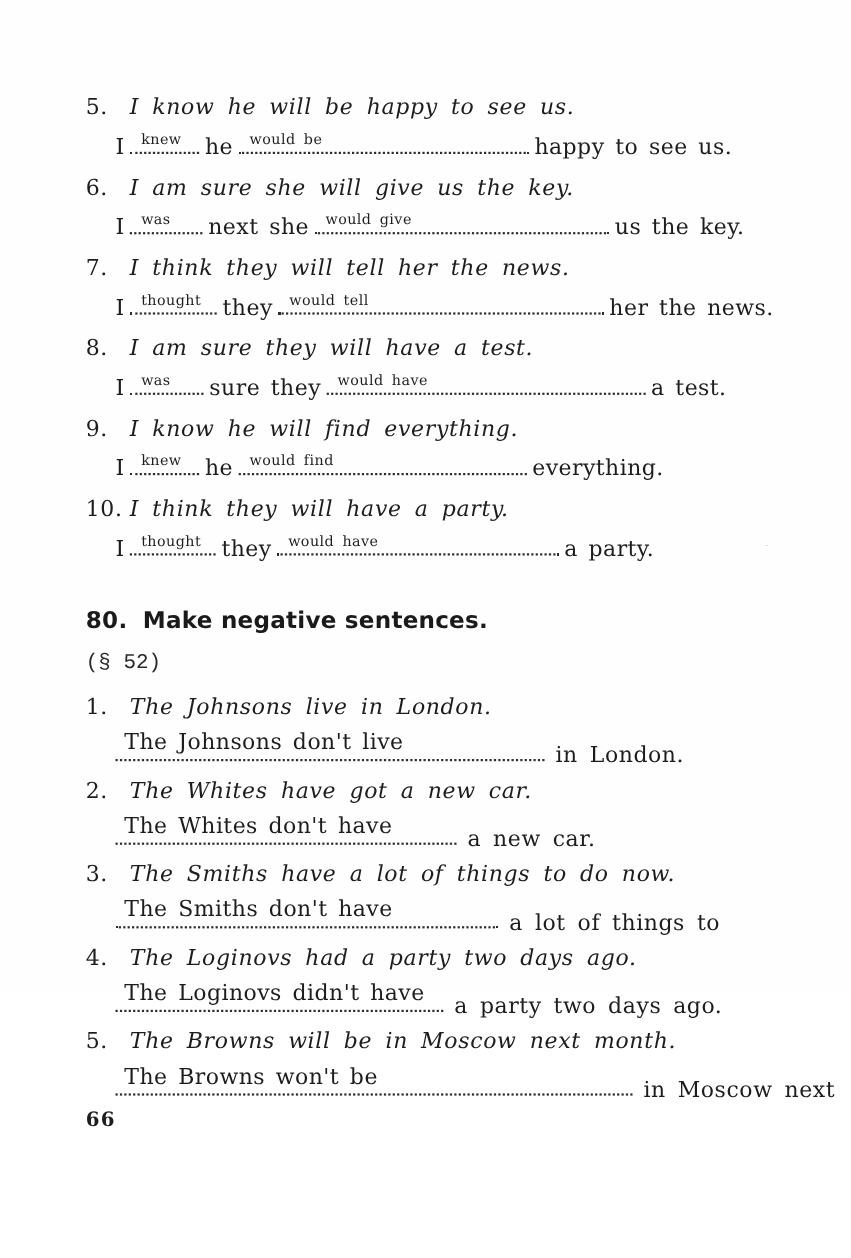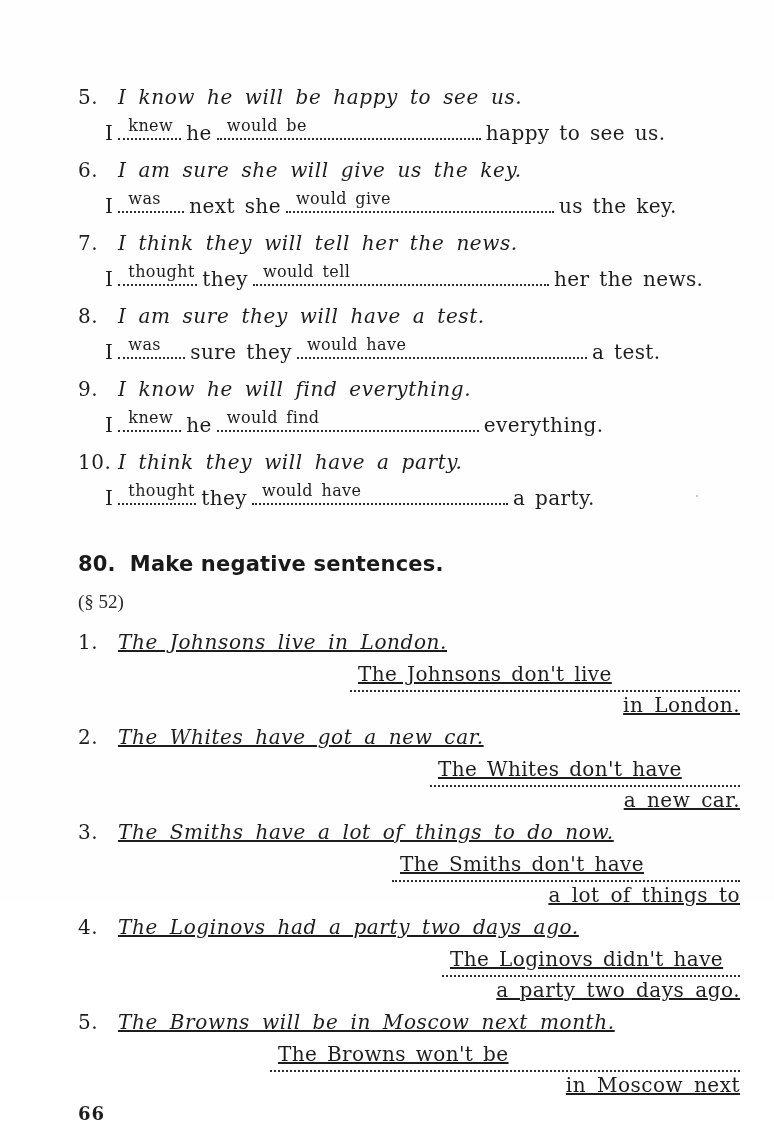--- a/index.html
+++ b/index.html
@@ -6,21 +6,21 @@
   html,body { width:774px; height:1144px; }
   body {
     background:#ffffff;
     font-family:"DejaVu Serif", serif;
     color:#1d1d1d;
     overflow:hidden;
   }
   .page {
     position:relative;
     width:774px; height:900px;
-    padding:82px 34px 0 78px;
+    padding:82px 18px 0 78px;
     background:#fefefe;
     
     background-image:
       radial-gradient(circle 1.2px, #c9c9c9 60%, transparent 62%),
       radial-gradient(circle 1.1px, #d2d2d2 60%, transparent 62%),
       radial-gradient(circle 1.3px, #cccccc 60%, transparent 62%),
       radial-gradient(circle 1.1px, #d5d5d5 60%, transparent 62%),
       radial-gradient(circle 1.2px, #cfcfcf 60%, transparent 62%),
       radial-gradient(circle 1.1px, #d6d6d6 60%, transparent 62%),
       radial-gradient(circle 1.2px, #d0d0d0 60%, transparent 62%),
@@ -47,43 +47,42 @@
     white-space:nowrap;
   }
   .blank {
     position:relative; display:inline-block;
     height:15px;
     border-bottom:2.4px dotted #2d2d2d;
     margin:0 5px;
   }
   .blank .ans {
     position:absolute; left:10px; bottom:4px;
-    line-height:1; font-size:16px; white-space:nowrap;
+    line-height:1; font-size:13px; white-space:nowrap;
     letter-spacing:0.4px; word-spacing:3px;
   }
   
   .ex-heading {
     margin-top:36px; line-height:30px;
     font-family:"DejaVu Sans", sans-serif;
     font-weight:bold; font-size:21px; color:#1a1a1a;
     letter-spacing:0.2px;
   }
   .ex-heading .ex-num { display:inline-block; margin-right:14px; }
   .ex-ref {
     margin-top:8px; line-height:30px;
-    font-family:Liberation Serif, serif;
+    font-family:Liberation Mono, monospace;
     font-size:19px; color:#2a2a2a;
   }
   .s2-list { margin-top:10px; }
-  .s2-item { margin-bottom:11px;text-decoration:underline; }
+  .s2-item { margin-bottom:11px; }
   .ans2-row {
     margin-top:4px; padding-left:27px;
     display:flex; align-items:flex-end;
     font-size:20px;
-    flex-direction:column;
   }
   .blank2 {
     display:block;
     border-bottom:2.4px dotted #2d2d2d;
     flex:0 0 auto;
   }
   .blank2 .ans2 {
     display:block; padding:0 0 3px 8px;
     line-height:26px; white-space:nowrap;
     letter-spacing:0.4px; word-spacing:3px;

